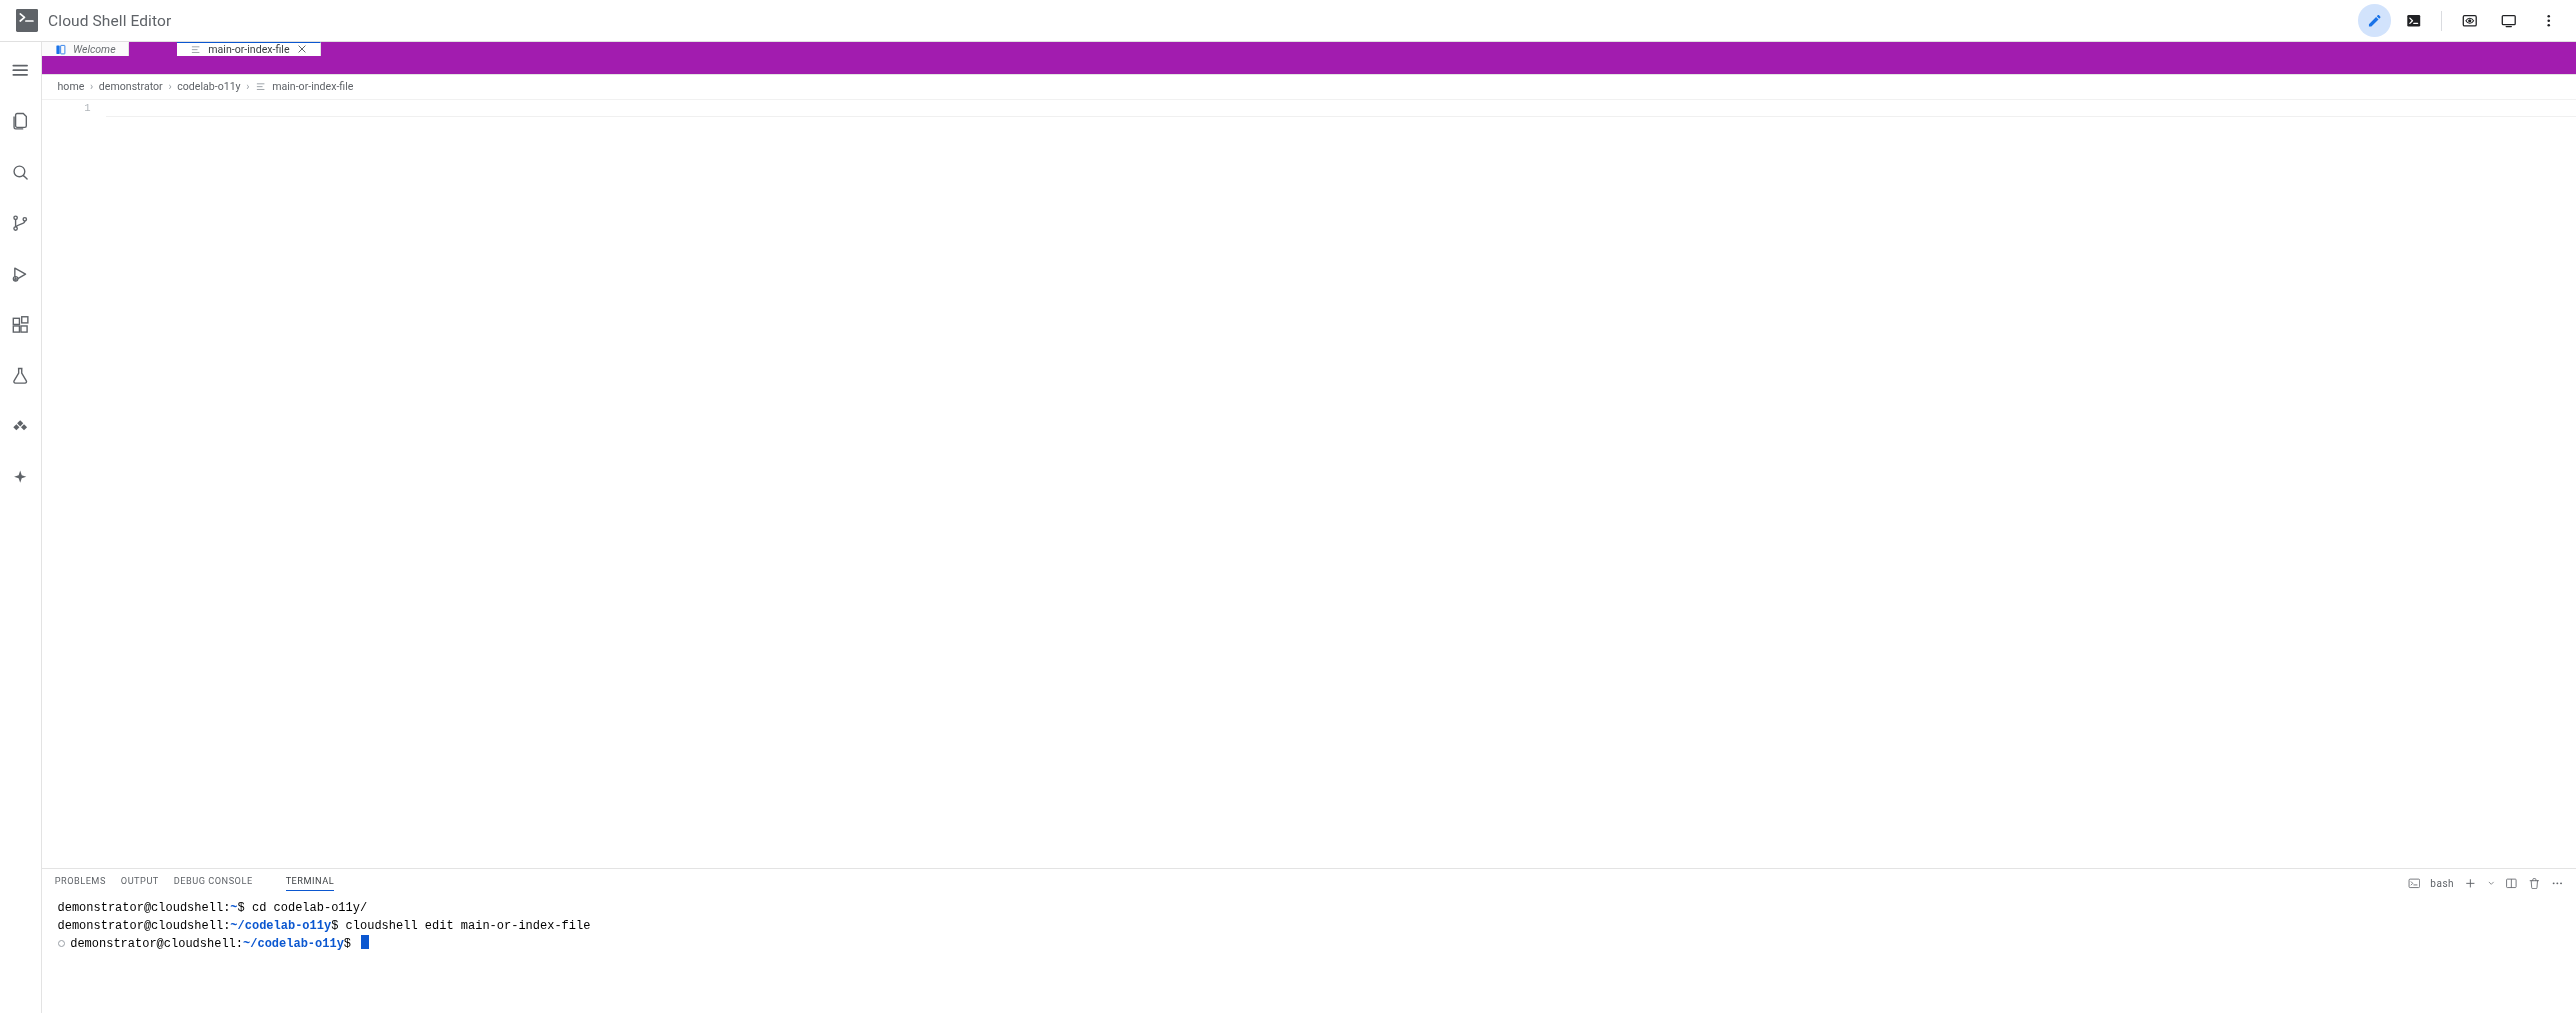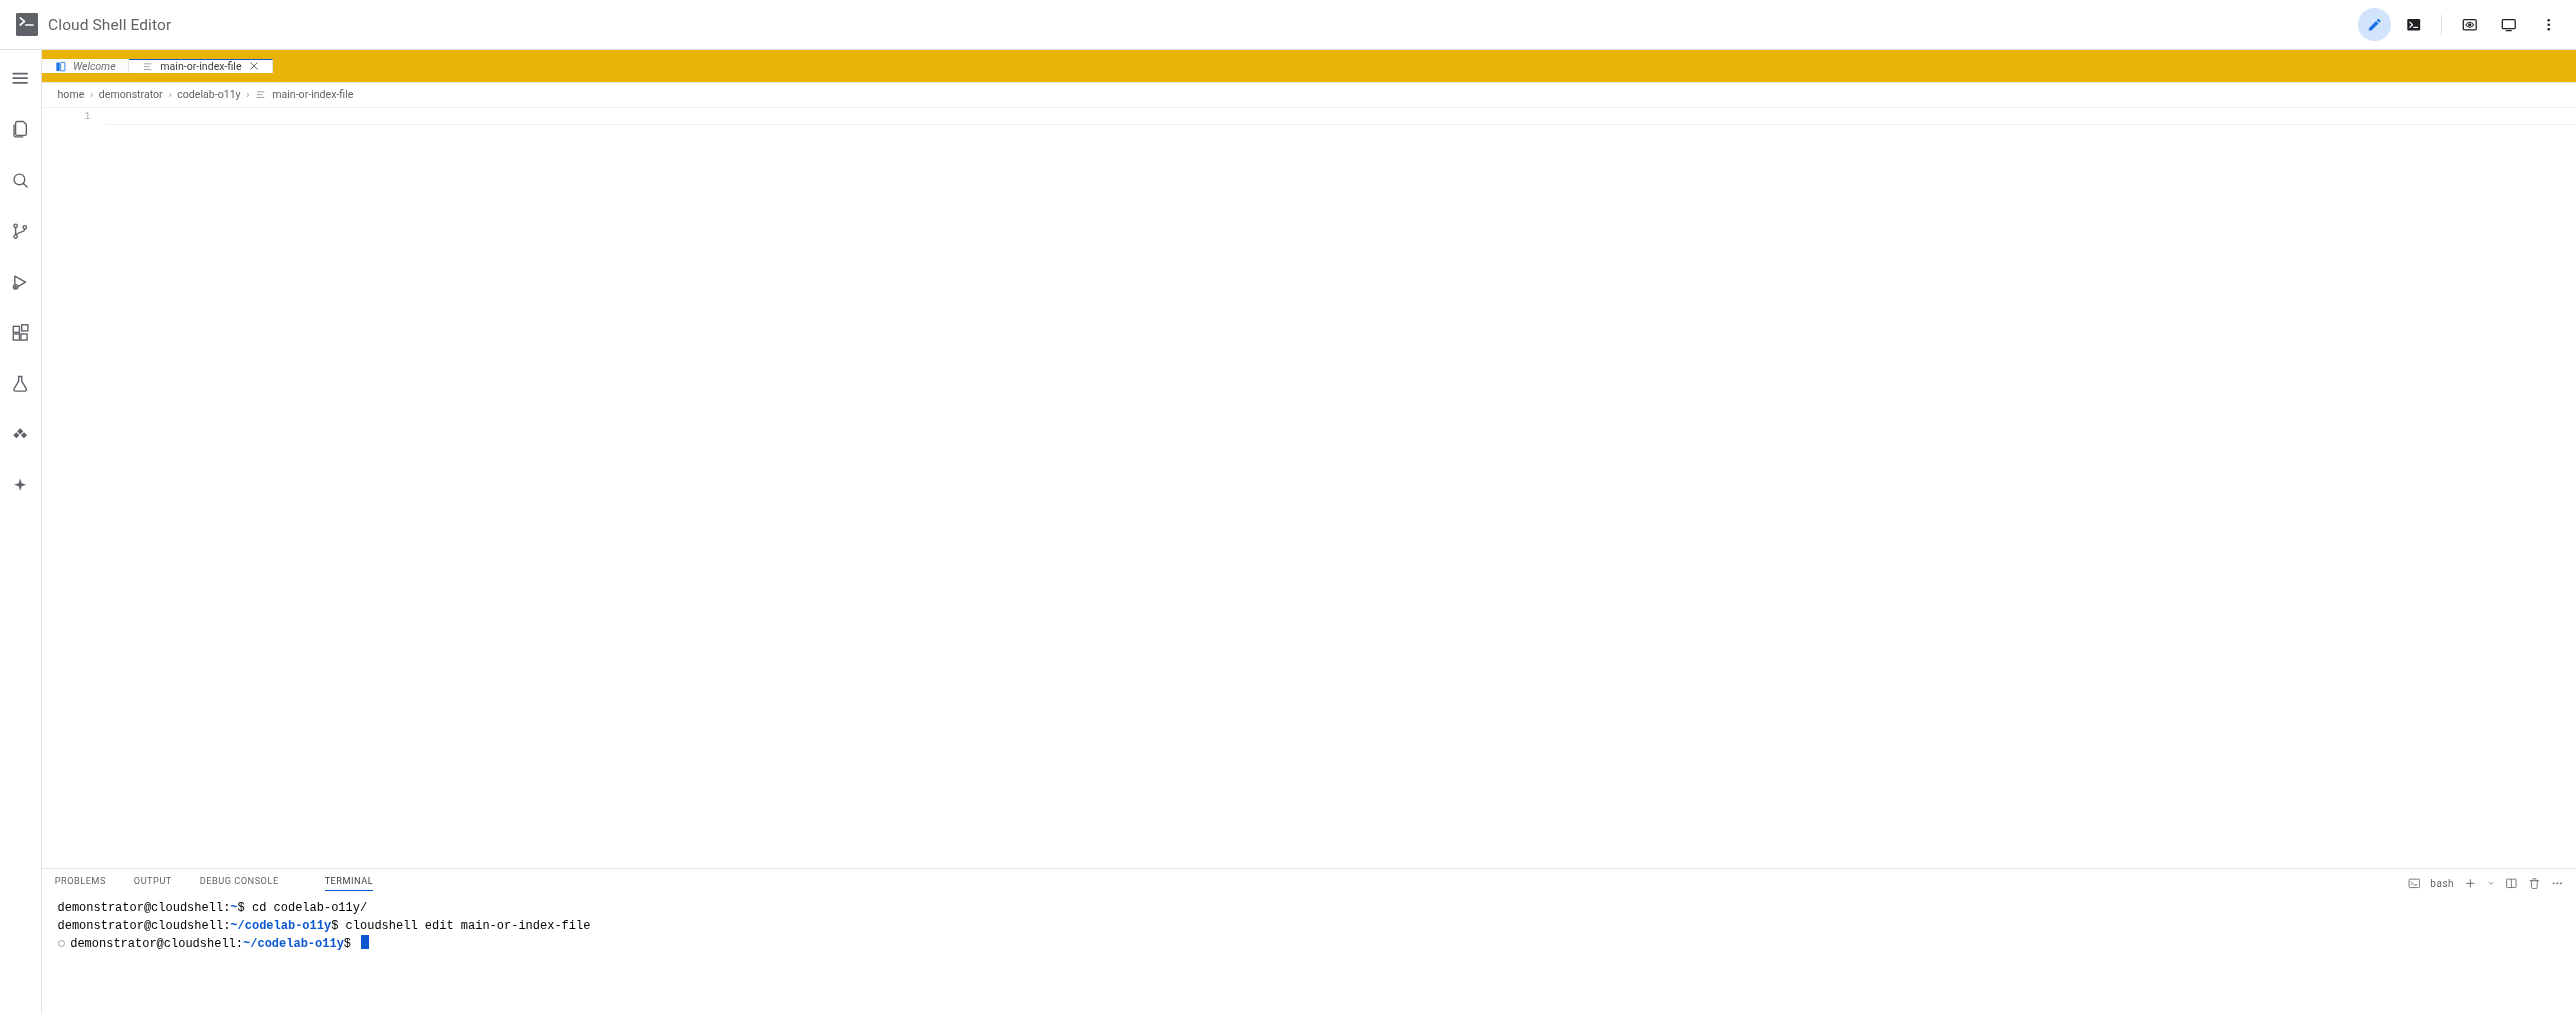--- a/index.html
+++ b/index.html
@@ -1,20 +1,20 @@
 <!DOCTYPE html>
 <html style="font-size:11.3px"><head>
 <meta charset="utf-8">
 <style>
   * { box-sizing: border-box; margin: 0; padding: 0; }
   html, body { width: 100%; height: 100%; font-family: -apple-system, BlinkMacSystemFont, "Segoe UI", Roboto, "Helvetica Neue", Arial, sans-serif; color: #3c4043; background: #fff; }
   body { display: flex; flex-direction: column; }
 
   
-  .topbar { height: 50px; display: flex; align-items: center; border-bottom: 0.7px solid #e0e0e0; padding: 0 11.3px 0 15.5px; }
+  .topbar { height: 42px; display: flex; align-items: center; border-bottom: 0.7px solid #e0e0e0; padding: 0 11.3px 0 15.5px; }
   .topbar-left { display: flex; align-items: center; gap: 10px; }
   .app-logo { width: 22.6px; height: 22.6px; background: #5f6368; border-radius: 1.4px; display:flex; align-items:center; justify-content:center; position:relative;}
   .app-logo svg { width: 22.6px; height: 22.6px; }
   .app-title { font-size: 15.5px; color: #5f6368; letter-spacing: 0.1px; }
   .topbar-right { margin-left: auto; display: flex; align-items: center; gap: 7px; }
   .tb-btn { width: 32.5px; height: 32.5px; border-radius: 50%; display:flex; align-items:center; justify-content:center; cursor:pointer; }
   .tb-btn.active { background: #d2e3fc; }
   .tb-divider { width: 0.7px; height: 20px; background:#dadce0; margin: 0 4.2px;}
   .tb-icon { width:15.5px; height:15.5px; }
   svg { display:block; }
@@ -24,40 +24,40 @@
 
   
   .activitybar { width: 42px; border-right: 0.7px solid #e3e3e3; display:flex; flex-direction:column; align-items:center; padding-top: 11.3px; gap: 17px; }
   .act-item { width: 34px; height: 34px; display:flex; align-items:center; justify-content:center; cursor:pointer; color:#5f6368; position:relative;}
   .act-icon { width:18.4px; height:18.4px; }
 
   
   .maincol { flex:1; display:flex; flex-direction:column; min-width:0; }
 
   
-  .tabsbar { height:32.5px; display:flex; align-items:center; border-bottom: 0.7px solid #e3e3e3; background:#eab308; }
+  .tabsbar { height:32.5px; display:flex; align-items:flex-start; border-bottom: 0.7px solid #e3e3e3; background:#a21caf;gap:48px; }
   .tab { display:flex; align-items:center; padding: 0 12.7px; gap:7px; font-size:10.6px; border-right: 0.7px solid #e3e3e3; cursor:pointer; background:#fbfbfb; border-top:1.4px solid transparent;}
   .tab.inactive { color:#6b6f73; font-style: italic; }
   .tab.active { background:#fff; border-top:1.4px solid #0b57d0; color:#3c4043; }
   .tab-icon { width:11.3px; height:11.3px; }
   .tab-close { width:11.3px; height:11.3px; display:flex; align-items:center; justify-content:center; color:#5f6368; }
 
   
   .breadcrumbs { height:25.4px; display:flex; align-items:center; gap:5.7px; padding:0 15.5px; font-size:10.6px; color:#5f6368; border-bottom:0.7px solid #f1f1f1;text-align:center; }
   .crumb-sep { color:#9aa0a6; }
   .crumb-file-icon { width:11.3px; height:11.3px; }
   .gutter { width:64px; text-align:right; padding: 0.7px 15.5px 0 0; color:#b0b5ba; font-family: SFMono-Regular, Menlo, Monaco, Consolas, "Liberation Mono", monospace; font-size:10.6px; line-height:15.5px; }
   .editor-line-wrap { height: 17px; border-bottom:0.7px solid #f0f0f0; }
   .editor-flexwrap { display:flex; flex-direction:column; flex:1; min-height:0;}
   .editor-rows { display:flex; }
   .editor-rest { flex:1; }
 
   
   .panel { height: 145px; border-top: 0.7px solid #e3e3e3; display:flex; flex-direction:column; }
-  .panel-tabs { height:28px; display:flex; align-items:center; padding: 0 12.7px; gap: 28px; font-size:9.2px; letter-spacing: 0.5px; color:#5f6368; }
+  .panel-tabs { height:28px; display:flex; align-items:center; padding: 0 12.7px; gap: 15px; font-size:9.2px; letter-spacing: 0.5px; color:#5f6368; }
   .panel-tab { padding-bottom:4.2px; cursor:pointer; border-bottom:1.4px solid transparent; text-transform:uppercase;}
   .panel-tab.active { border-bottom:1.4px solid #0b57d0; color:#3c4043;margin-left:18px; }
   .panel-right { margin-left:auto; display:flex; align-items:center; gap:10px; color:#5f6368; }
   .panel-right .pr-icon { width:12.7px; height:12.7px; cursor:pointer; }
   .shell-name { font-size:10px; }
   .terminal-body { flex:1; padding: 2.8px 15.5px 7px 15.5px; font-family: SFMono-Regular, Menlo, Monaco, Consolas, "Liberation Mono", monospace; font-size:12px; line-height:17.7px; color:#000; white-space:pre; }
   .term-path { color:#0b57d0; font-weight:700;}
   .term-dollar { color:#000; }
   .term-cursor { display:inline-block; width:7.8px; height:13.4px; background:#0b57d0; vertical-align:-1.4px; margin-left:2.8px;}
   .term-dirty { display:inline-block; width:7px; height:7px; border:1.1px solid #9aa0a6; border-radius:50%; margin-right:5.7px; vertical-align:0.7px;}

